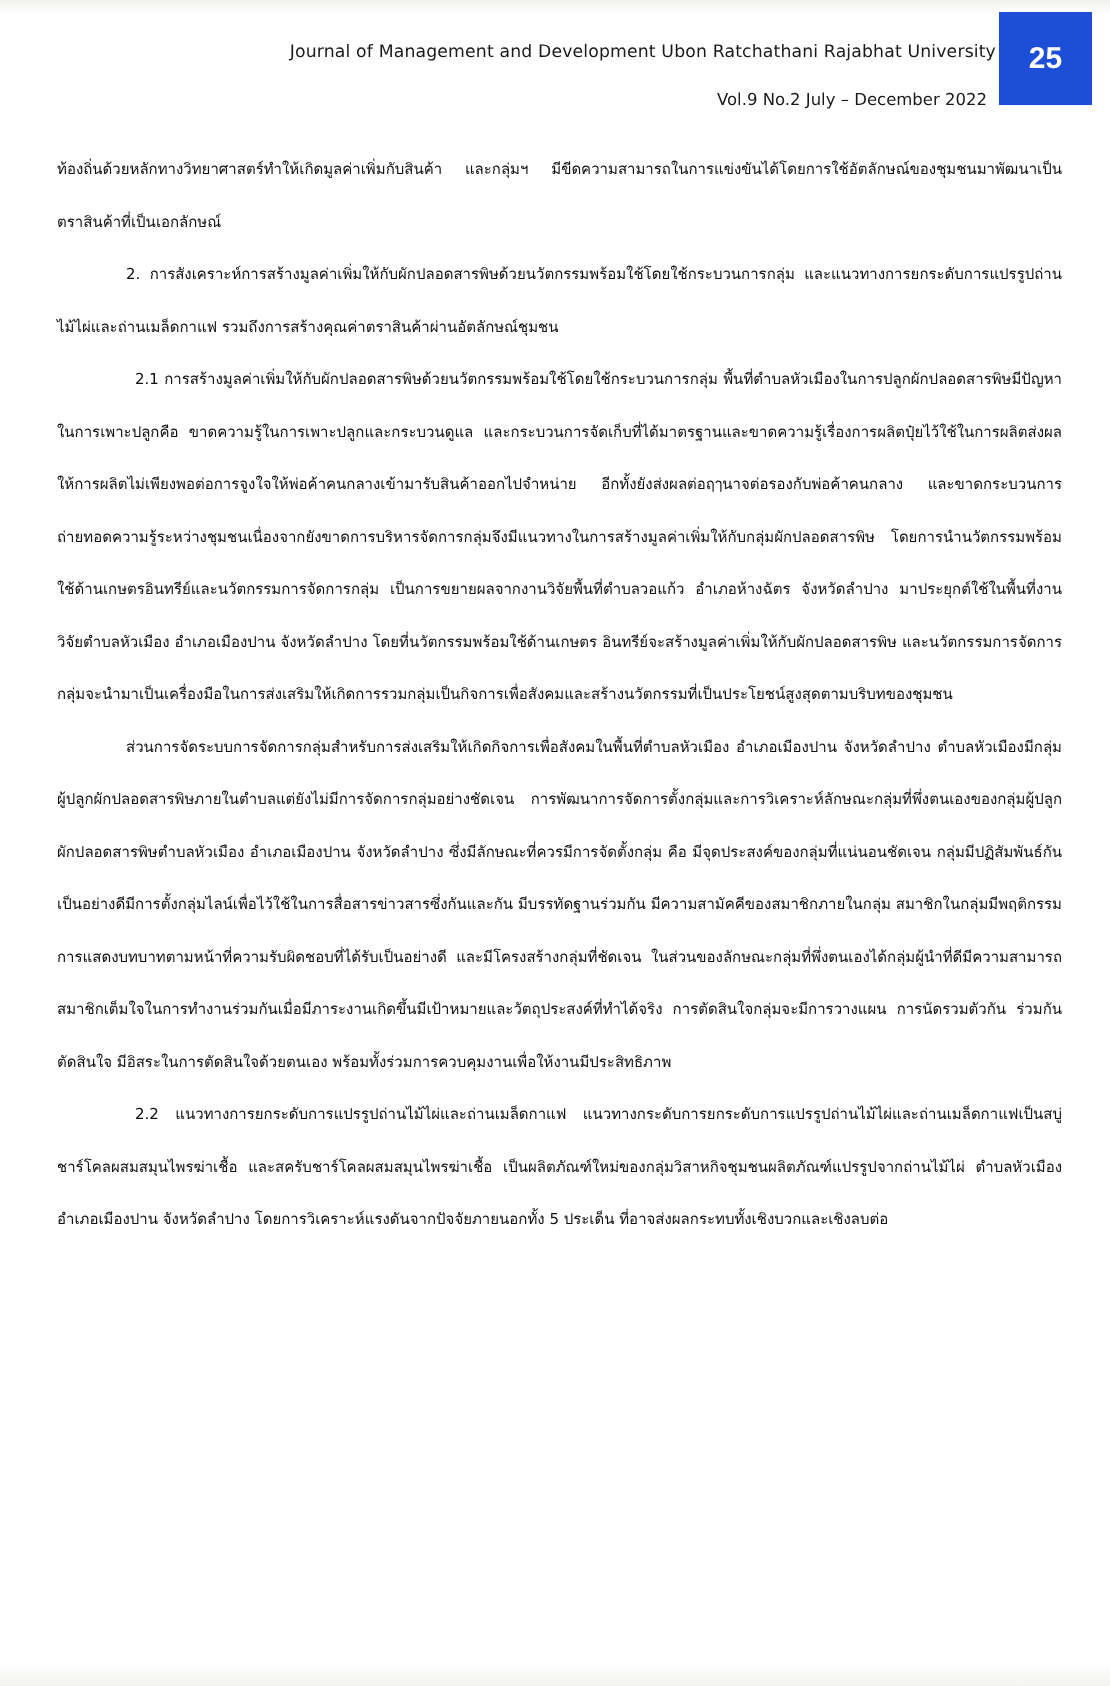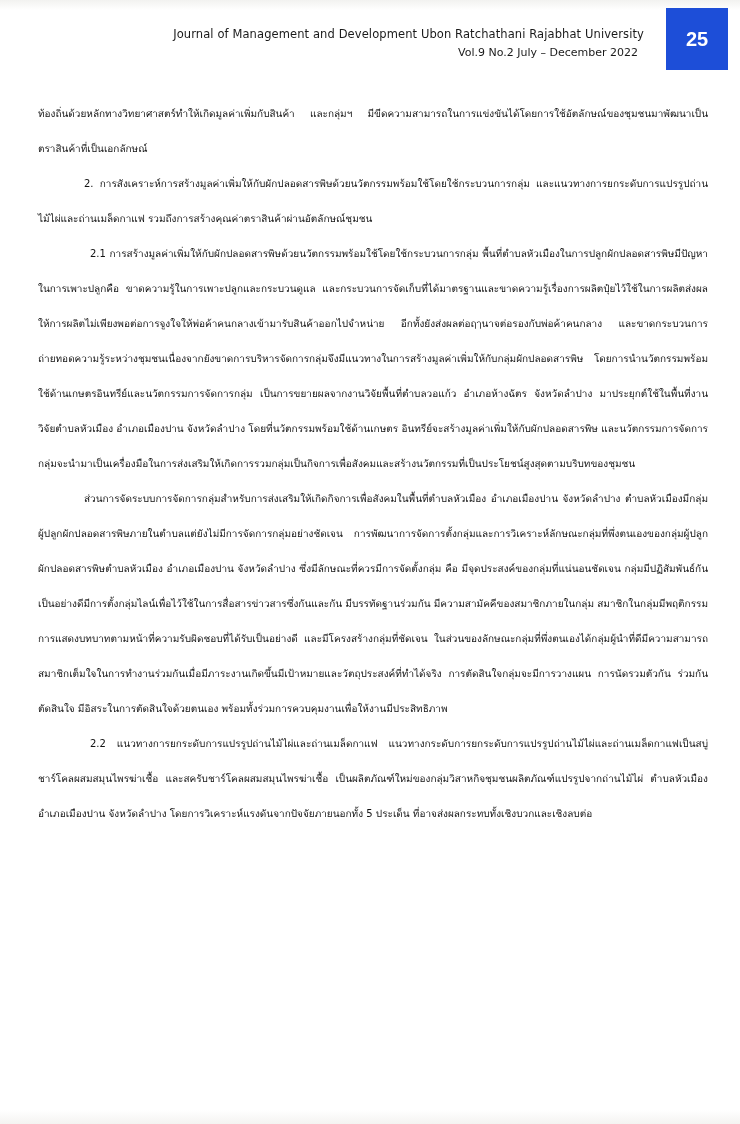--- a/index.html
+++ b/index.html
@@ -22,36 +22,36 @@
     box-sizing: border-box;
   }
 
   
   .header {
     position: relative;
     height: 78px;
   }
   .header-lines {
     position: absolute;
-    right: 96px;
+    right: 76px;
     top: 26px;
     width: 560px;
     text-align: right;
   }
   .header-line1 {
     font-size: 11.5px;
     color: #1a1a1a;
     letter-spacing: 0.1px;
     line-height: 16px;
   }
   .header-line2 {
     font-size: 11px;
     color: #1a1a1a;
     line-height: 16px;
-    margin-top: 3px;
+    margin-top: 17px;
     padding-right: 6px;
   }
   .page-number-box {
     position: absolute;
     right: 12px;
     top: 8px;
     width: 62px;
     height: 62px;
     background: #1d4ed8;
     color: #ffffff;

